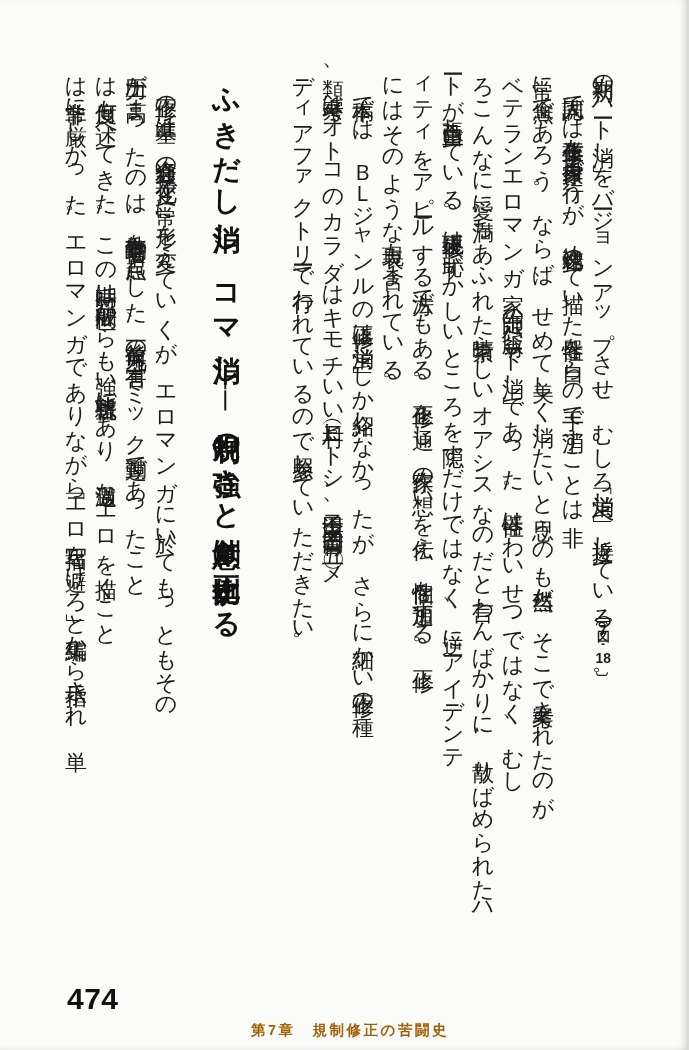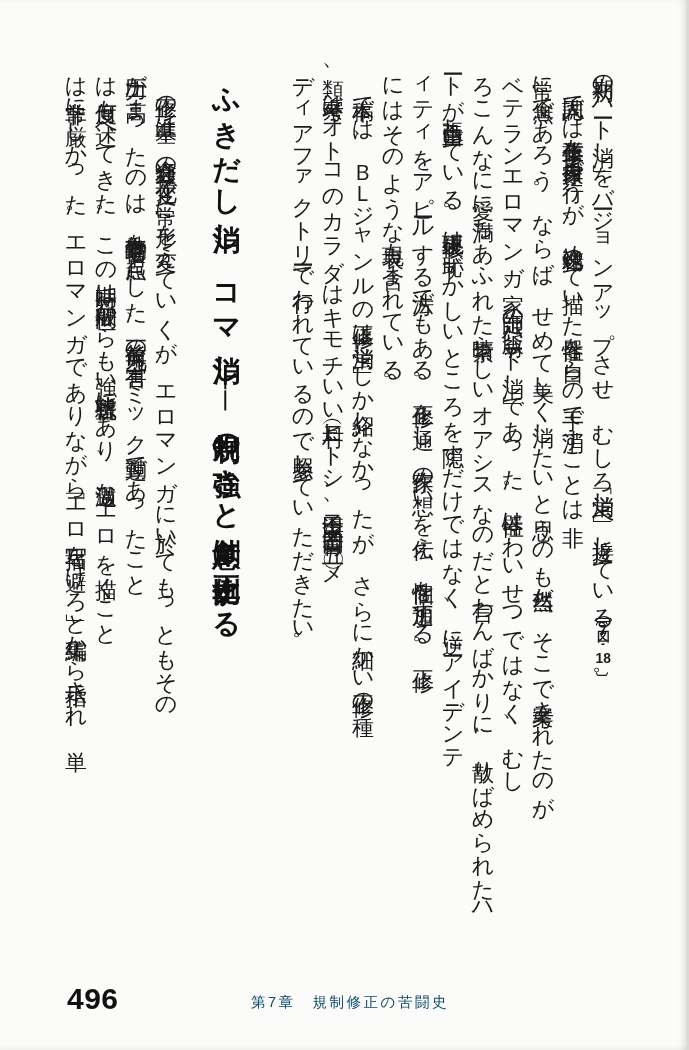--- a/index.html
+++ b/index.html
@@ -70,26 +70,26 @@
     top: 982px;
     font-family: "Liberation Sans", "DejaVu Sans", sans-serif;
     font-weight: 700;
     font-size: 30px;
     letter-spacing: 0.5px;
     color: #111111;
   }
   .chapter {
     position: absolute;
     left: 251px;
-    top: 993px;
+    top: 1021px;
     font-family: "Liberation Sans", "DejaVu Sans", sans-serif;
-    font-weight: 400;
+    font-weight: 700;
     font-size: 14.5px;
     letter-spacing: 2.5px;
-    color: #0c4a6e;
+    color: #a16207;
   }
 </style>
 </head>
 <body>
 
 <div class="page">
 
   <div class="textbody">
     <p class="col"><span>初期の「ハート消し」をバージョンアップさせ、むしろ「蛍消し」へ接近している</span><span class="figref"><span>〔</span><span class="figbox">図</span><span class="tcy">7</span><span class="figdash">-</span><span class="tcy">18</span><span>〕</span></span><span>。</span></p>
     <p class="col indent">同人誌では修正作業も作家自身で行うが、精魂込めて描いた性器を自らの手で消すことは非</p>
@@ -102,16 +102,16 @@
     <p class="col indent">本稿では、ＢＬジャンルの修正は「蛍消し」しか紹介しなかったが、さらに細かい修正の種</p>
     <p class="col">類、考察は『オトコのカラダはキモチいい』（二村ヒトシ、金田淳子、岡田育／二〇一五、メ</p>
     <p class="col">ディアファクトリー）で行われているので参照していただきたい。</p>
     <h2 class="heading">ふきだし消し、コマ消し──規制の強さと創意は正比例する</h2>
     <p class="col indent">修正の基準は、社会通念の変化で常に形を変えていくが、エロマンガに於いてもっともその</p>
     <p class="col">圧力が高まったのは、宮崎勤事件を起点とした、九一年前後の有害コミック運動であったこと</p>
     <p class="col">は何度も述べてきた。この時期は世間一般からも強い監視状態にあり、過激なエロを描くこと</p>
     <p class="col">は非常に厳しかった。エロマンガでありながら「エロ描写を避けろ」と編集から指示され、単</p>
   </div>
 
-  <div class="pagenum">496</div>
+  <div class="pagenum">474</div>
   <div class="chapter">第7章　規制修正の苦闘史</div>
 
 </div>
 
 </body></html>

